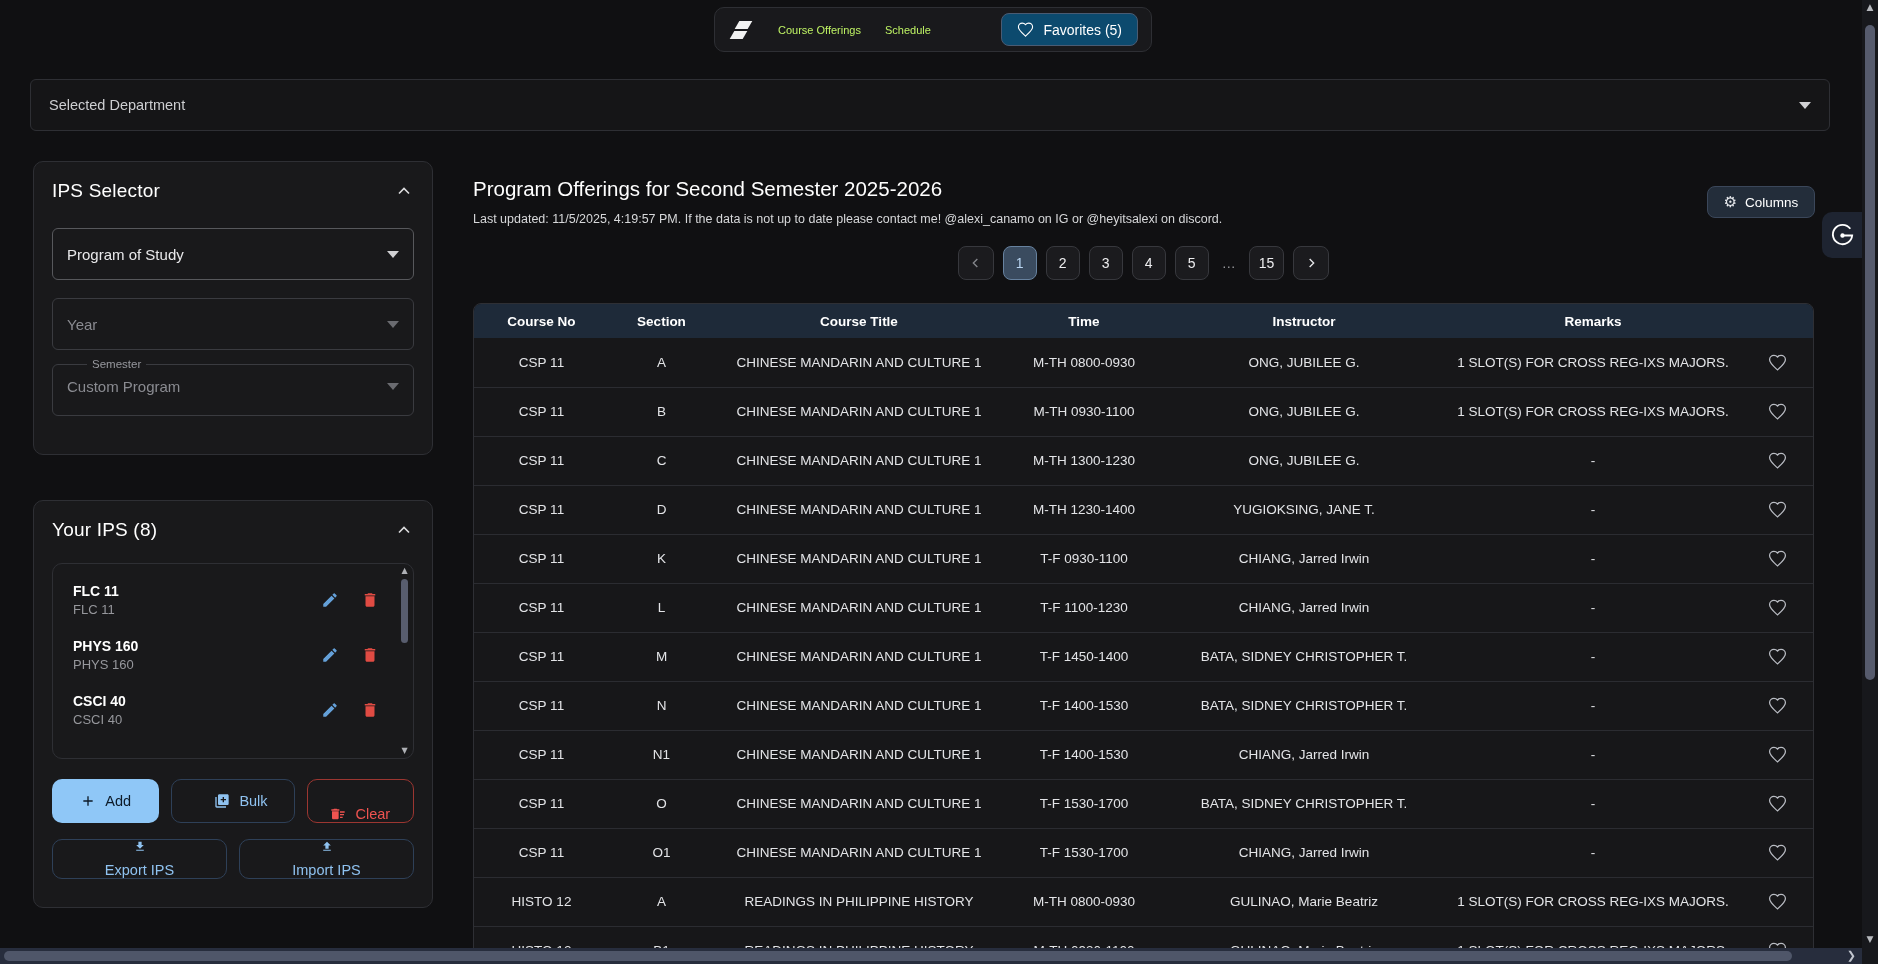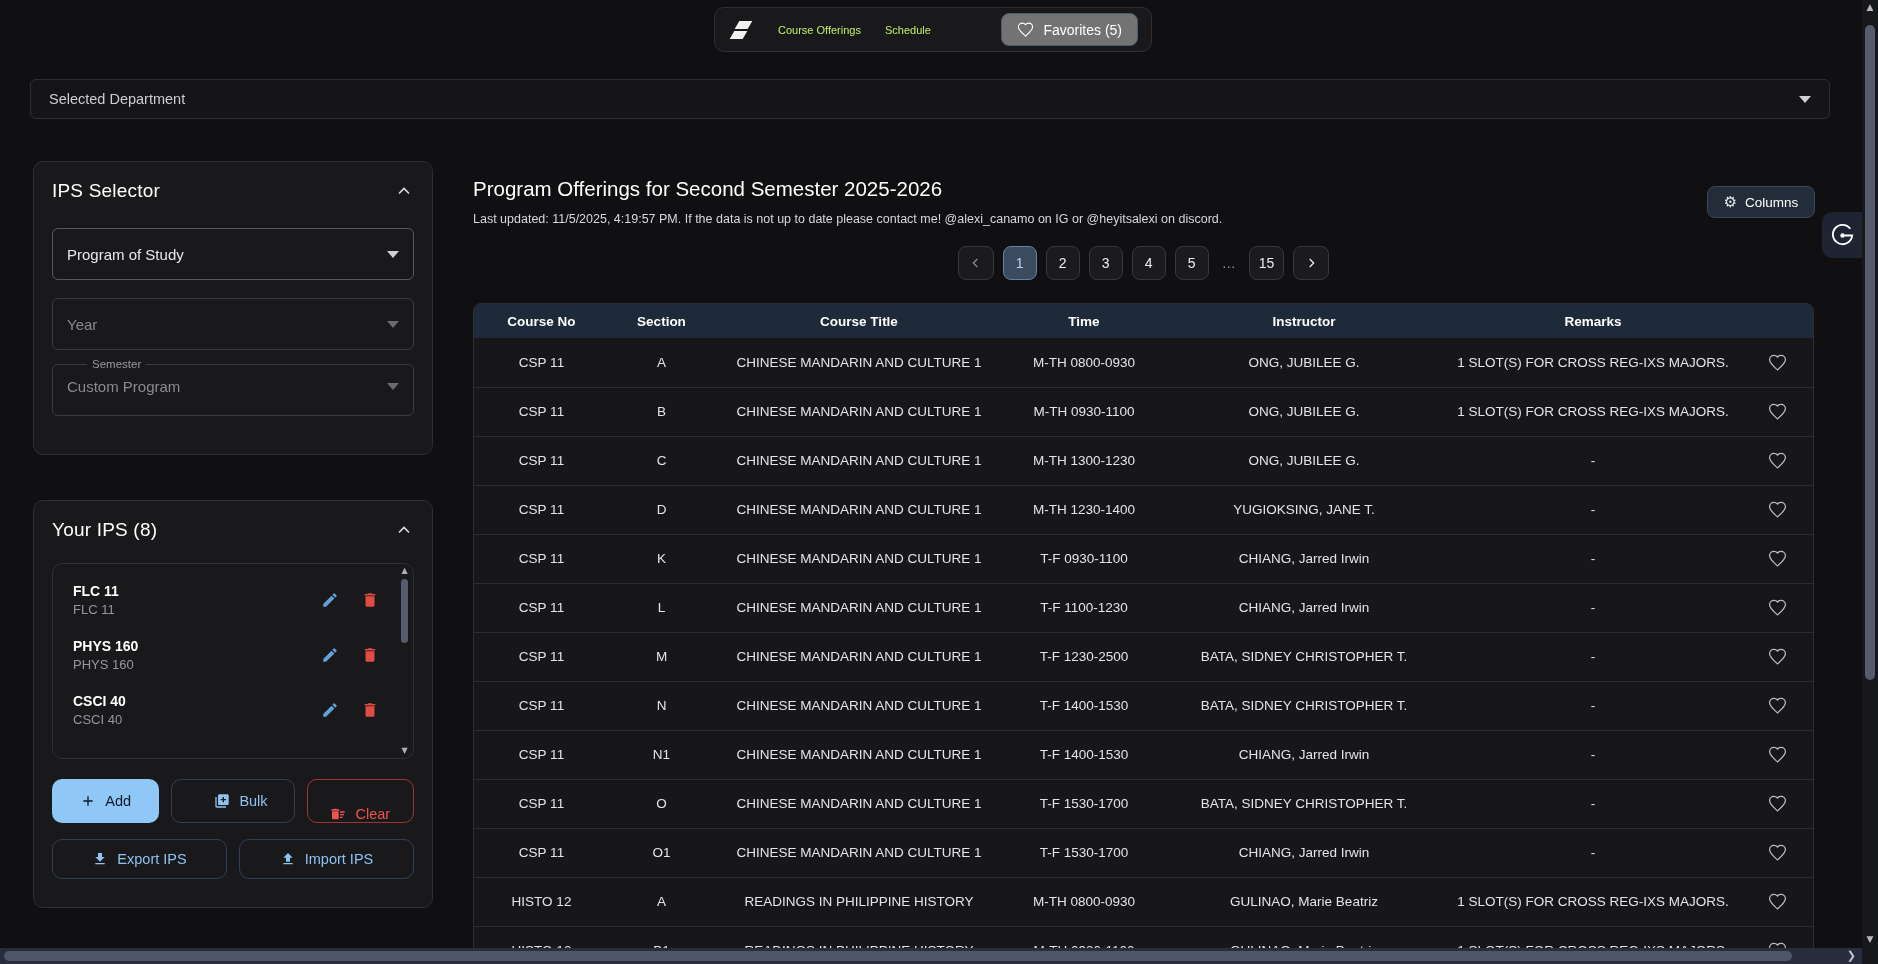--- a/index.html
+++ b/index.html
@@ -14,26 +14,26 @@
     background:#19191c; border:1px solid #2e2f34; border-radius:10px;
     display:flex; align-items:center; padding:0 13px; gap:24px;
   }
   .logo { position:relative; width:26px; height:22px; flex:0 0 auto; }
   .logo span { position:absolute; width:13px; height:8px; background:#f2f2f2; transform:skewX(-30deg); }
   .logo .b1 { left:9px; top:2px; }
   .logo .b2 { left:4px; top:12px; }
   .nav-link { color:#bef264; font-size:11px; cursor:default; }
   .fav-btn {
     margin-left:auto; display:flex; align-items:center; gap:9px;
-    background:#737373; border:1px solid #4a5b72; border-radius:8px;
+    background:#0c4a6e; border:1px solid #4a5b72; border-radius:8px;
     height:33px; padding:0 15px; color:#fff; font-size:14px;
   }
   
   .dept {
-    position:absolute; left:30px; top:79px; width:1800px; height:40px;
+    position:absolute; left:30px; top:79px; width:1800px; height:52px;
     background:#151517; border:1px solid #2e2f34; border-radius:6px;
     display:flex; align-items:center; padding:0 18px; color:#cdced1; font-size:14.5px;
   }
   .caret { width:0; height:0; border-left:6px solid transparent; border-right:6px solid transparent; border-top:7px solid #d0d0d3; }
   .caret.dim { border-top-color:#6a6b70; }
   
   .panel {
     position:absolute; left:33px; width:400px; background:#19191b;
     border:1px solid #2e2f34; border-radius:10px; padding:18px;
   }
@@ -74,21 +74,21 @@
   .btn-row { display:flex; gap:12px; margin-top:20px; }
   .btn {
     flex:1; height:44px; border-radius:10px; border:1px solid transparent;
     display:flex; align-items:center; justify-content:center; gap:9px;
     font-size:14.5px; background:transparent; cursor:pointer;
     font-family:"Liberation Sans", sans-serif;
   }
   .btn-add   { background:#8fc7f7; color:#0c1a28; }
   .btn-bulk  { border-color:#2e4058; color:#8fc2f0;padding-left:16px; }
   .btn-clear { border-color:#9c3631; color:#ef5350;align-items:flex-end; }
-  .btn-io    { border-color:#2e4058; color:#8fc2f0; height:40px; }
+  .btn-io    { border-color:#2e4058; color:#8fc2f0; height:40px;flex-direction:column; }
   
   .main-title { position:absolute; left:473px; top:177px; color:#fff; font-size:20.5px; font-weight:500; }
   .main-sub   { position:absolute; left:473px; top:212px; color:#d7d8da; font-size:12.5px; }
   .columns-btn {
     position:absolute; left:1707px; top:186px; height:32px; width:108px;
     background:#232d3a; border:1px solid #3b475a; border-radius:8px;
     display:flex; align-items:center; justify-content:center; gap:8px;
     color:#fff; font-size:13.5px; cursor:pointer;
   }
   .gear { font-family:"DejaVu Sans", sans-serif; font-size:15px; color:#e6e8ec; }
@@ -407,21 +407,21 @@
     <td>
       <svg width="19" height="19" viewBox="0 0 24 24" style="vertical-align:middle">
                 <path class="heart" d="M12 21.35l-1.45-1.32C5.4 15.36 2 12.28 2 8.5 2 5.42 4.42 3 7.5 3c1.74 0 3.41.81 4.5 2.09C13.09 3.81 14.76 3 16.5 3 19.58 3 22 5.42 22 8.5c0 3.78-3.4 6.86-8.55 11.54L12 21.35z"></path>
               </svg>
     </td>
   </tr>
           <tr>
     <td>CSP 11</td>
     <td>M</td>
     <td>CHINESE MANDARIN AND CULTURE 1</td>
-    <td>T-F 1230-2500</td>
+    <td>T-F 1450-1400</td>
     <td>BATA, SIDNEY CHRISTOPHER T.</td>
     <td>-</td>
     <td>
       <svg width="19" height="19" viewBox="0 0 24 24" style="vertical-align:middle">
                 <path class="heart" d="M12 21.35l-1.45-1.32C5.4 15.36 2 12.28 2 8.5 2 5.42 4.42 3 7.5 3c1.74 0 3.41.81 4.5 2.09C13.09 3.81 14.76 3 16.5 3 19.58 3 22 5.42 22 8.5c0 3.78-3.4 6.86-8.55 11.54L12 21.35z"></path>
               </svg>
     </td>
   </tr>
           <tr>
     <td>CSP 11</td>

